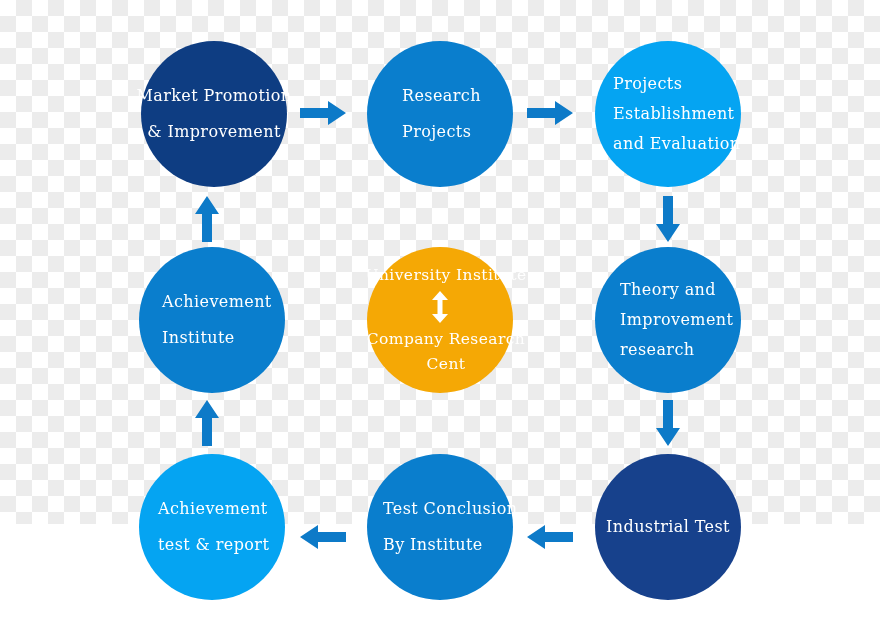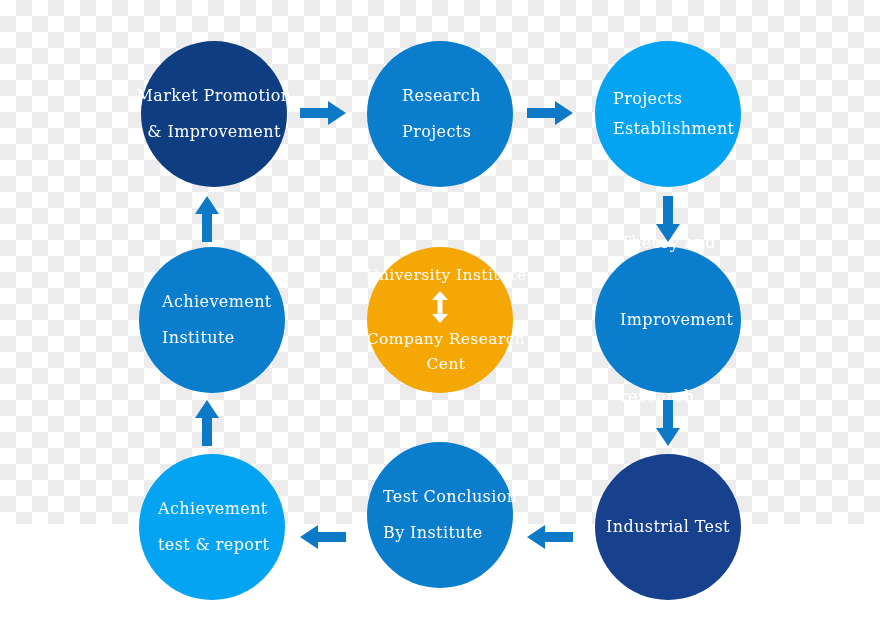--- a/index.html
+++ b/index.html
@@ -26,21 +26,21 @@
   .node.leftal{align-items:flex-start;text-align:left;}
   
   .n-market{left:141px;top:41px;}
   .n-research{left:367px;top:41px;padding-left:35px;width:111px;}
   .n-establish{left:595px;top:41px;padding-left:18px;width:128px;}
   .n-achpromo{left:139px;top:247px;padding-left:23px;width:123px;}
   .n-hub{left:367px;top:247px;font-size:15.5px;}
   .n-hub .line{line-height:25px;margin-left:12px;}
   .n-theory{left:595px;top:247px;padding-left:25px;width:121px;}
   .n-achtest{left:139px;top:454px;padding-left:19px;width:127px;}
-  .n-testconc{left:367px;top:442px;padding-left:16px;width:130px;}
+  .n-testconc{left:367px;top:454px;padding-left:16px;width:130px;}
   .n-industrial{left:595px;top:454px;}
   
   .arrow{position:absolute;width:46px;height:24px;}
   .arrow svg{display:block;width:46px;height:24px;}
   .rot90{transform:rotate(90deg);}
   .rot270{transform:rotate(270deg);}
   .a1{left:300px;top:101px;}
   .a2{left:527px;top:101px;}
   .a3{left:645px;top:207px;}
   .a4{left:645px;top:411px;}
@@ -61,37 +61,38 @@
   </div>
 
   <div class="node leftal n-research" style="background-color: rgb(10, 126, 205);">
     <div class="line">Research</div>
     <div class="line">Projects</div>
   </div>
 
   <div class="node leftal tight n-establish" style="background-color: rgb(5, 164, 242);">
     <div class="line">Projects</div>
     <div class="line">Establishment</div>
+    <div class="line">and Evaluation</div>
   </div>
 
   <div class="node leftal n-achpromo" style="background-color: rgb(10, 126, 205);">
     <div class="line">Achievement</div>
     <div class="line">Institute</div>
   </div>
 
   <div class="node centered n-hub" style="background-color: rgb(245, 168, 5);">
     <div class="line">University Institute</div>
     <svg class="exchange" viewBox="0 0 16 32">
       <polygon points="8,0 16,9 10.5,9 10.5,23 16,23 8,32 0,23 5.5,23 5.5,9 0,9" fill="#ffffff"></polygon>
     </svg>
     <div class="line">Company Research</div>
     <div class="line">Cent</div>
   </div>
 
-  <div class="node leftal tight n-theory" style="background-color: rgb(10, 126, 205); gap: 47px;">
+  <div class="node leftal tight n-theory" style="background-color: rgb(10, 126, 205);">
     <div class="line">Theory and</div>
     <div class="line">Improvement</div>
     <div class="line">research</div>
   </div>
 
   <div class="node leftal n-achtest" style="background-color: rgb(5, 164, 242);">
     <div class="line">Achievement</div>
     <div class="line">test &amp; report</div>
   </div>
 

